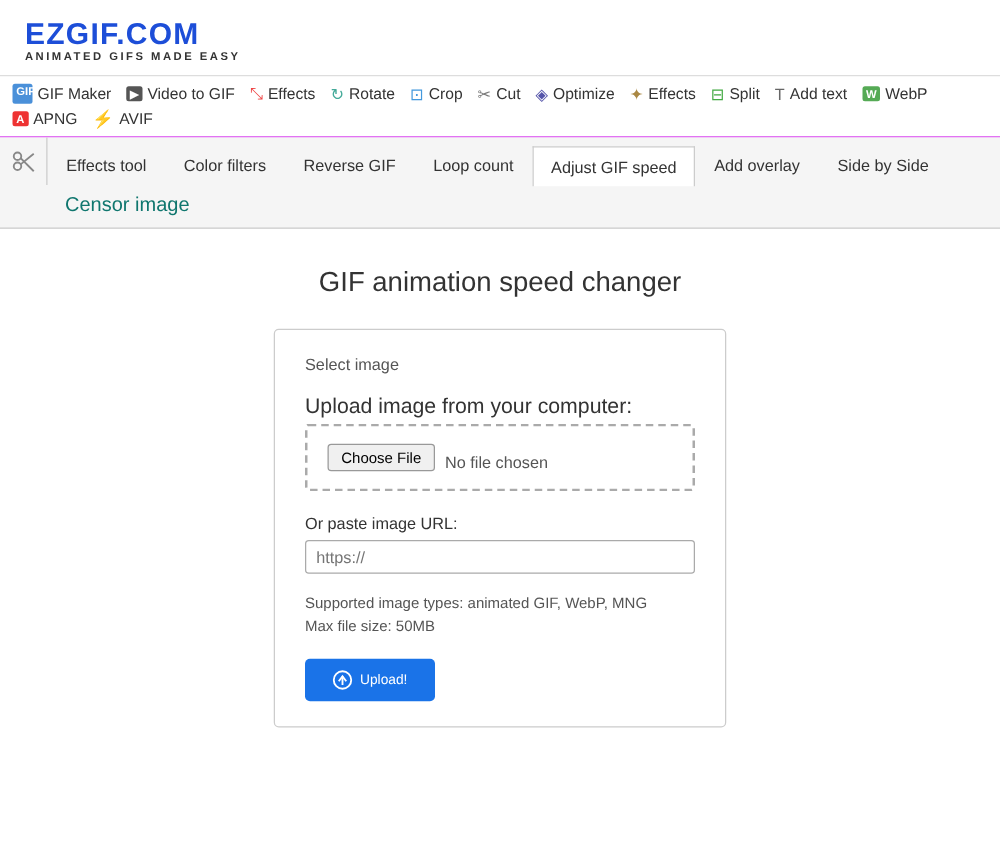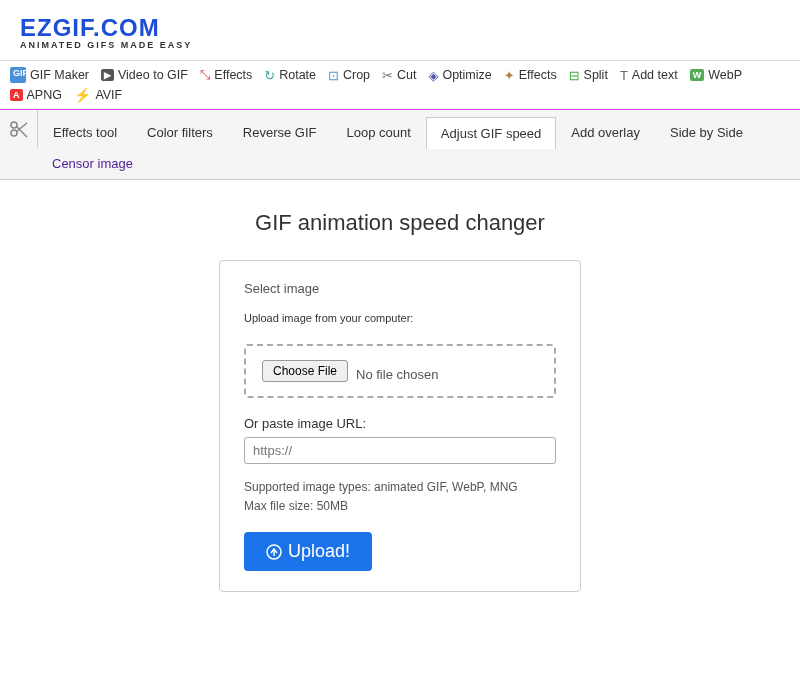--- a/index.html
+++ b/index.html
@@ -10,37 +10,37 @@
     .logo-text { font-size: 24px; font-weight: 900; color: #1d4ed8; letter-spacing: 1px; font-family: 'Arial Black', Arial, sans-serif; }
     .logo-sub { font-size: 9px; font-weight: bold; color: #333; letter-spacing: 2px; text-transform: uppercase; margin-top: -2px; }
 
     
     .nav-bar { background: #fff; border-top: 1px solid #ddd; border-bottom: 1px solid #d946ef; padding: 6px 10px; display: flex; flex-wrap: wrap; align-items: center; gap: 4px 12px; }
     .nav-item { display: flex; align-items: center; gap: 4px; font-size: 12.5px; color: #333; cursor: pointer; white-space: nowrap; }
     .nav-icon { width: 16px; height: 16px; display: inline-block; }
     .sub-nav-icon { width: 38px; height: 38px; display: flex; align-items: center; justify-content: center; border-right: 1px solid #ccc; }
     .tab-item { padding: 8px 14px; font-size: 13px; color: #333; cursor: pointer; border: 1px solid transparent; border-bottom: none; display: flex; align-items: center; white-space: nowrap; }
     .tab-item.active { background: #fff; border-color: #ccc; border-bottom-color: #fff; font-weight: normal; margin-bottom: -1px; }
-    .tab-item-2nd { padding: 8px 14px; font-size: 13px; color: #4c1d95; cursor: pointer; }
+    .tab-item-2nd { padding: 8px 14px; font-size: 16px; color: #0f766e; cursor: pointer; }
 
     
     .main { padding: 30px 12px; display: flex; flex-direction: column; align-items: center; }
     .page-title { font-size: 22px; font-weight: normal; color: #333; margin-bottom: 24px; }
 
     
     .card { border: 1px solid #ccc; border-radius: 4px; padding: 20px 24px; width: 362px; }
     .card-legend { font-size: 13px; color: #555; margin-bottom: 16px; }
-    .field-label { font-size: 11px; color: #333; margin-bottom: 20px; }
+    .field-label { font-size: 17px; color: #333; margin-bottom: 4px; }
     .file-upload-area { border: 2px dashed #aaa; border-radius: 3px; padding: 14px 16px; margin-bottom: 18px; display: flex; align-items: flex-end; gap: 8px; }
     .choose-file-btn { background: #f0f0f0; border: 1px solid #999; border-radius: 3px; padding: 3px 10px; font-size: 12px; cursor: pointer; white-space: nowrap; }
     .no-file-text { font-size: 13px; color: #555; }
     .url-label { font-size: 13px; color: #333; margin-bottom: 6px; }
     .url-input { width: 100%; border: 1px solid #aaa; border-radius: 3px; padding: 5px 8px; font-size: 13px; color: #999; outline: none; }
     .supported-text { font-size: 12px; color: #555; margin-top: 14px; line-height: 1.6; }
-    .upload-btn { margin-top: 16px; background: #1a73e8; color: #fff; border: none; border-radius: 4px; padding: 9px 22px; font-size: 18px; cursor: pointer; display: flex; align-items: center; gap: 6px; }
+    .upload-btn { margin-top: 16px; background: #1a73e8; color: #fff; border: none; border-radius: 4px; padding: 9px 22px; font-size: 11px; cursor: pointer; display: flex; align-items: center; gap: 6px; }
 
     
     .icon-gif { background: #4a90d9; color: #fff; font-size: 9px; font-weight: bold; padding: 1px 3px; border-radius: 2px; }
 
     .sub-nav-wrapper { width: 100%; border-bottom: 1px solid #ccc; background: #f5f5f5; }
     .sub-nav-top { display: flex; align-items: flex-end; }
     .sub-nav-bottom { display: flex; padding-left: 38px; }
   </style>
 </head>
 <body>

